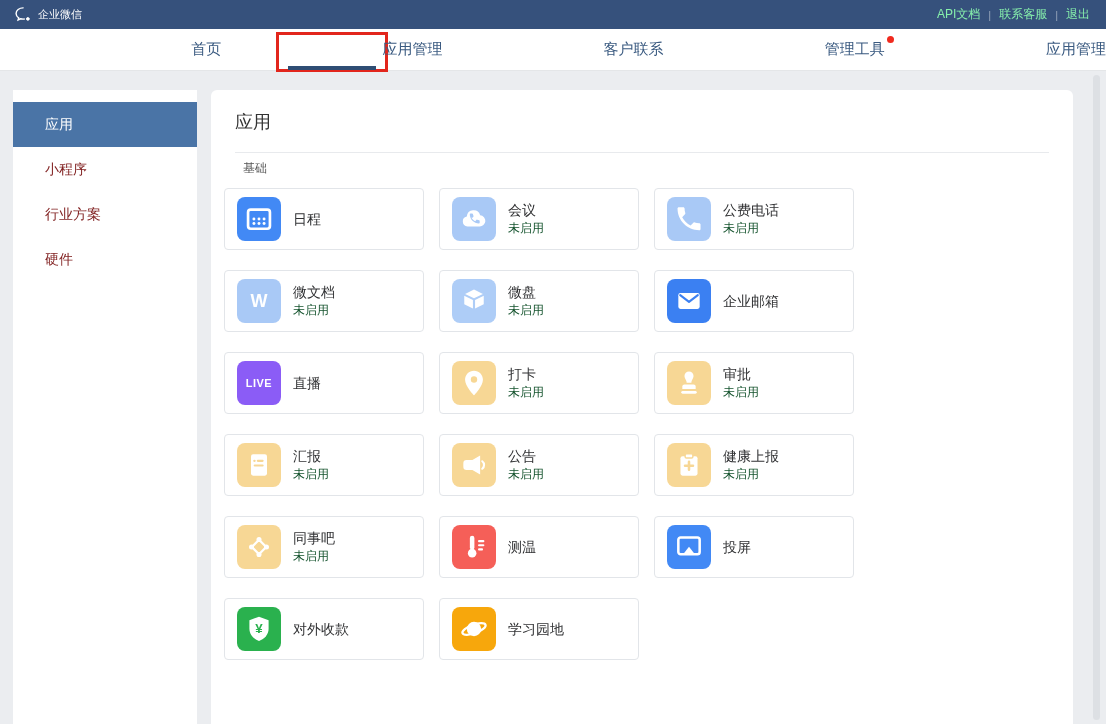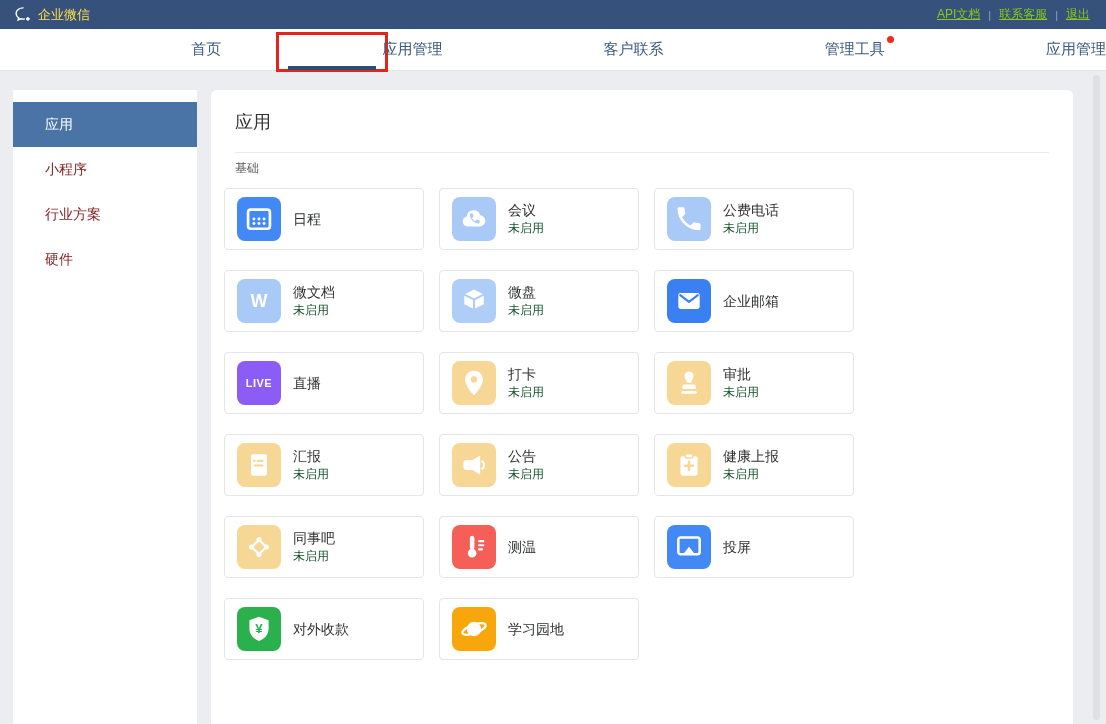--- a/index.html
+++ b/index.html
@@ -10,24 +10,24 @@
     font-family:"Liberation Sans", sans-serif;
     -webkit-font-smoothing:antialiased;
   }
 
   
   .topbar {
     position:absolute; top:0; left:0; right:0; height:29px;
     background:#36517c; display:flex; align-items:center;
     justify-content:space-between; padding:0 14px;
   }
-  .logo { display:flex; align-items:center; gap:5px; color:#fde047; font-size:13px; }
+  .logo { display:flex; align-items:center; gap:5px; color:#ffffff; font-size:11px; }
   .logo svg { display:block; }
   .topbar-links { display:flex; align-items:center; font-size:12px; color:#fff; }
-  .tblink { color:#84cc16; cursor:pointer; padding:0 2px;text-decoration:underline; }
+  .tblink { color:#86efac; cursor:pointer; padding:0 2px; }
   .tbsep { color:rgba(255,255,255,.45); margin:0 6px; font-size:11px; }
 
   
   .nav {
     position:absolute; top:29px; left:0; right:0; height:42px;
     background:#fff; border-bottom:1px solid #e4e6e8; display:flex;
   }
   .nav-tab {
     flex:1; display:flex; align-items:center; justify-content:flex-end;
     font-size:15px; color:#3a5a80; position:relative; cursor:pointer;
@@ -57,21 +57,21 @@
   }
   .side-item.selected { background:#4a74a6; color:#fff; }
 
   
   .main {
     position:absolute; left:211px; top:90px; width:862px; bottom:0;
     background:#fff; border-radius:6px 6px 0 0;
   }
   .main-title { font-size:18px; color:#333; padding:20px 24px 0; line-height:25px; }
   .divider { border:none; border-top:1px solid #e8eaed; margin:17px 24px 0; }
-  .section-label { font-size:12px; color:#555; margin:8px 24px 13px; line-height:14px; }
+  .section-label { font-size:12px; color:#555; margin:8px 32px 13px; line-height:14px; }
   .grid { display:flex; flex-wrap:wrap; padding-left:13px; }
   .card {
     width:200px; height:62px; border:1px solid #e2e5e9; border-radius:4px;
     margin:0 15px 20px 0; display:flex; align-items:center;
     background:#fff; cursor:pointer;
   }
   .app-icon {
     width:44px; height:44px; border-radius:8px; margin:0 12px;
     flex:none; display:flex; align-items:center; justify-content:center;
   }

